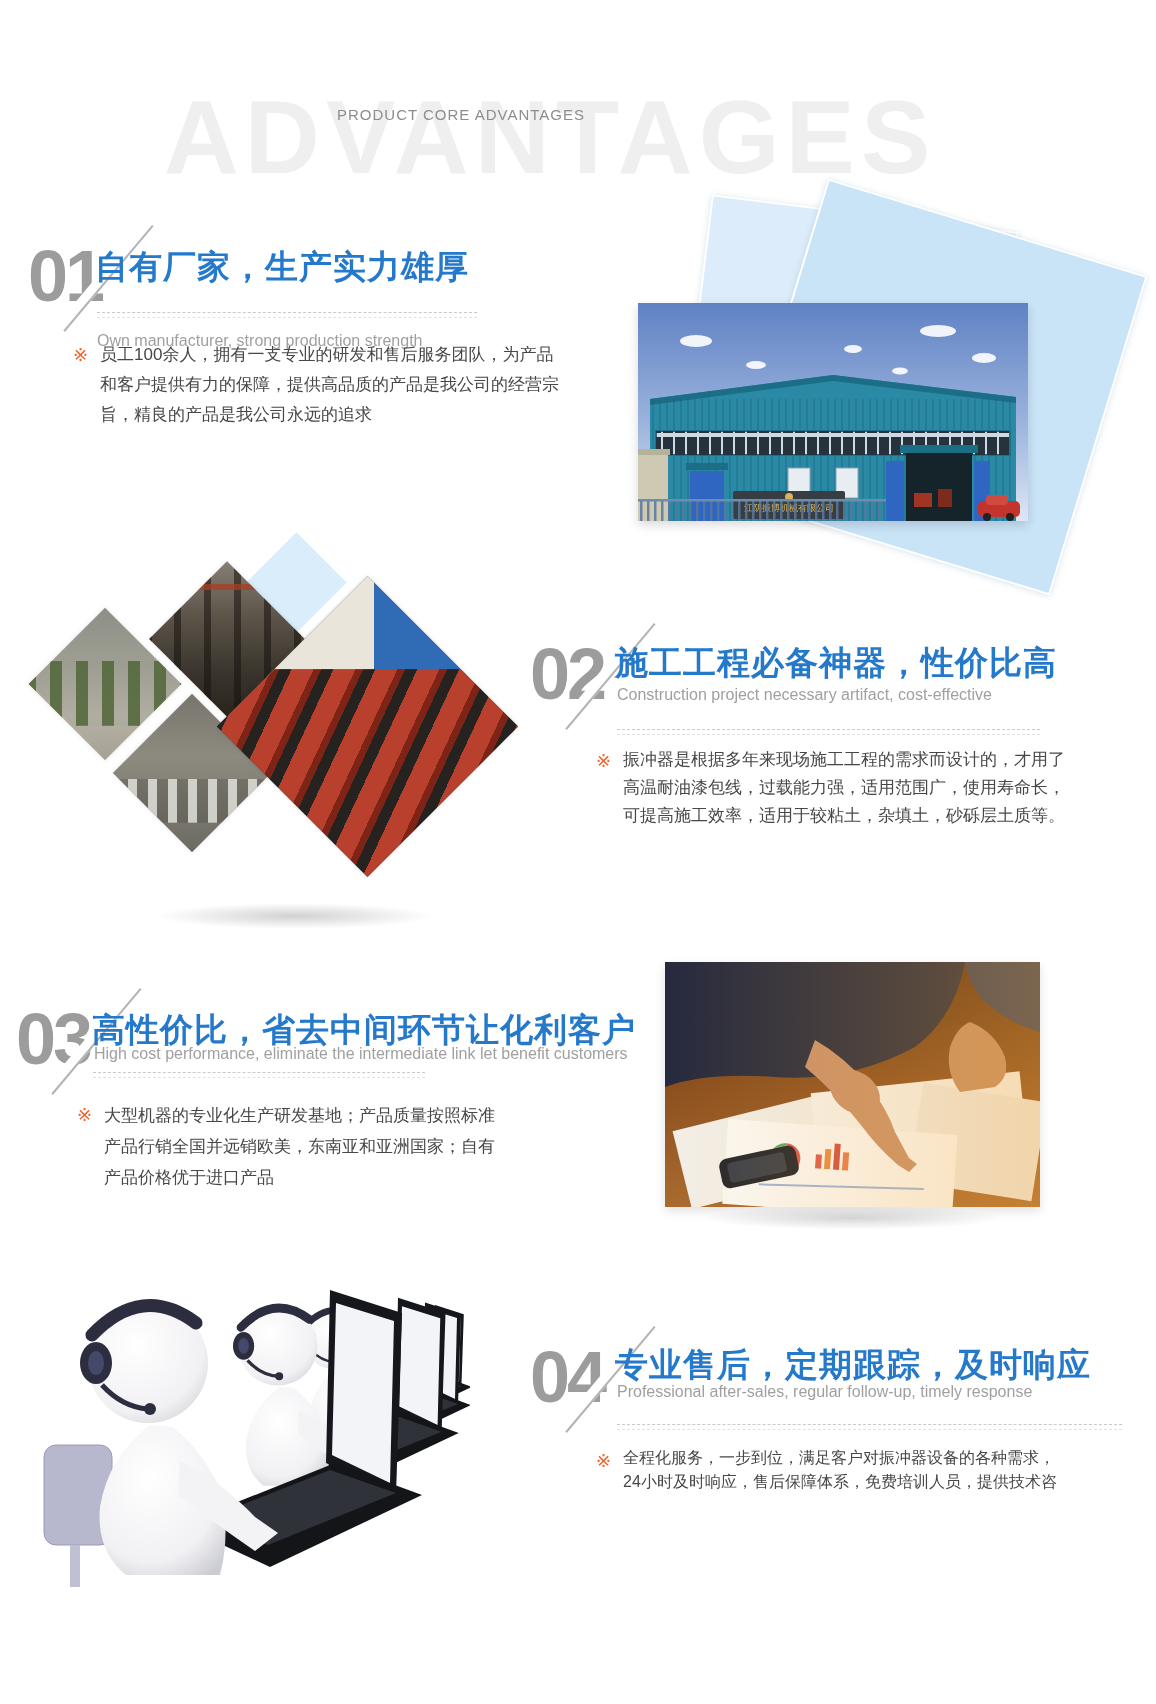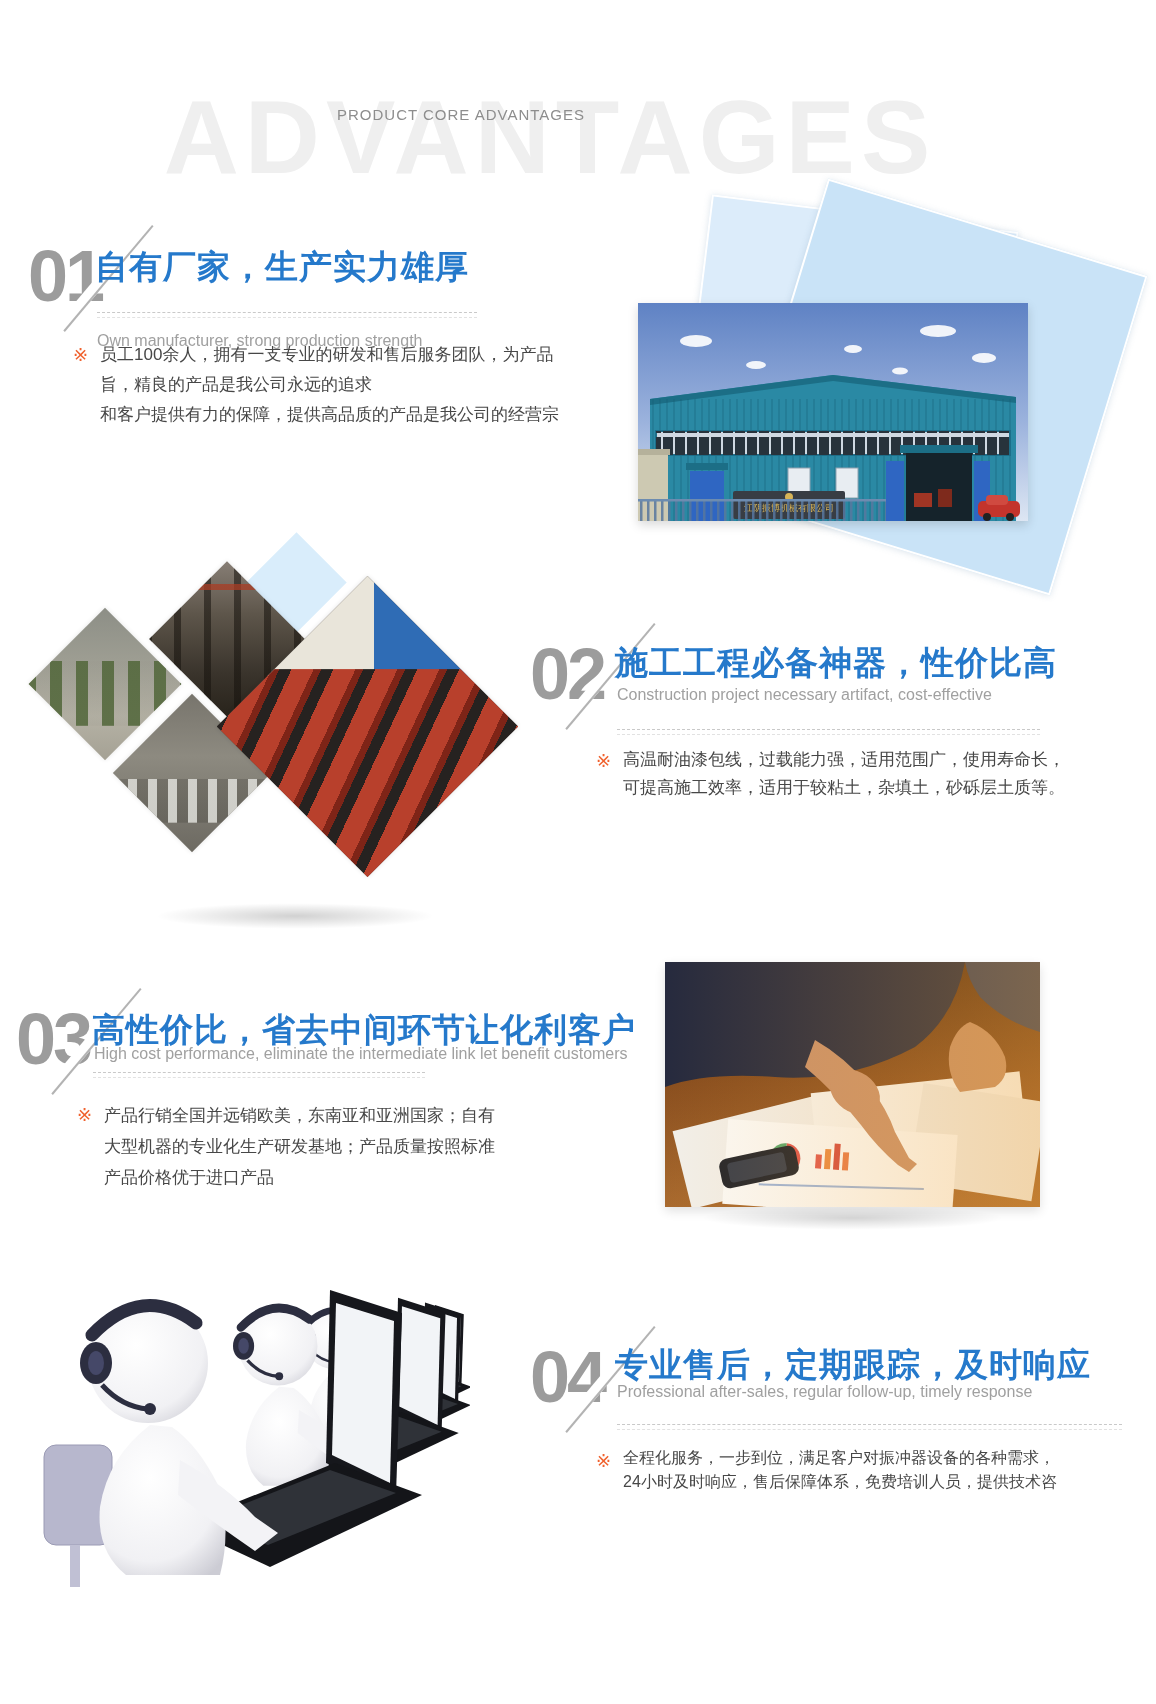--- a/index.html
+++ b/index.html
@@ -89,22 +89,22 @@
     <span class="digits">01</span>
     <span class="slash"></span>
   </div>
   <div class="zh" style="left:95px;top:245px;">自有厂家，生产实力雄厚</div>
   <div class="en" style="left:97px;top:284px;margin-top:48px;">Own manufacturer, strong production strength</div>
   <div class="dots" style="left:97px;top:312px;width:380px;"></div>
   <div class="blurb" style="left:73px;top:340px;">
     <span class="mark">※</span>
     <div class="lines lh30">
       <div class="ln">员工100余人，拥有一支专业的研发和售后服务团队，为产品</div>
+      <div class="ln">和客户提供有力的保障，提供高品质的产品是我公司的经营宗</div>
       <div class="ln">旨，精良的产品是我公司永远的追求</div>
-      <div class="ln">和客户提供有力的保障，提供高品质的产品是我公司的经营宗</div>
     </div>
   </div>
 
   <div class="sheet a"></div>
   <div class="sheet b"></div>
 
   <div class="photo" id="photo1">
     <svg width="390" height="218" viewBox="0 0 390 218">
       <defs>
         <linearGradient id="sky" x1="0" y1="0" x2="0" y2="1">
@@ -180,37 +180,38 @@
   <div class="num" style="left:530px;top:638px;">
     <span class="digits">02</span>
     <span class="slash"></span>
   </div>
   <div class="zh" style="left:615px;top:641px;">施工工程必备神器，性价比高</div>
   <div class="en" style="left:617px;top:686px;">Construction project necessary artifact, cost-effective</div>
   <div class="dots" style="left:617px;top:729px;width:423px;"></div>
   <div class="blurb" style="left:596px;top:746px;">
     <span class="mark">※</span>
     <div class="lines lh28">
+      <div class="ln">振冲器是根据多年来现场施工工程的需求而设计的，才用了</div>
       <div class="ln">高温耐油漆包线，过载能力强，适用范围广，使用寿命长，</div>
       <div class="ln">可提高施工效率，适用于较粘土，杂填土，砂砾层土质等。</div>
     </div>
   </div>
 
   <div class="num" style="left:16px;top:1003px;">
     <span class="digits">03</span>
     <span class="slash"></span>
   </div>
   <div class="zh" style="left:92px;top:1008px;">高性价比，省去中间环节让化利客户</div>
   <div class="en" style="left:94px;top:1045px;">High cost performance, eliminate the intermediate link let benefit customers</div>
   <div class="dots" style="left:93px;top:1072px;width:332px;"></div>
   <div class="blurb" style="left:77px;top:1100px;">
     <span class="mark">※</span>
     <div class="lines lh31">
+      <div class="ln">大型机器的专业化生产研发基地；产品质量按照标准</div>
       <div class="ln">产品行销全国并远销欧美，东南亚和亚洲国家；自有</div>
-      <div class="ln">大型机器的专业化生产研发基地；产品质量按照标准</div>
       <div class="ln">产品价格优于进口产品</div>
     </div>
   </div>
 
   <div class="photo3-shadow"></div>
   <div class="photo" id="photo3">
     <svg width="375" height="245" viewBox="0 0 375 245">
       <defs>
         <linearGradient id="wood" x1="0" y1="0" x2="0" y2="1">
           <stop offset="0" stop-color="#5e3413"></stop>

